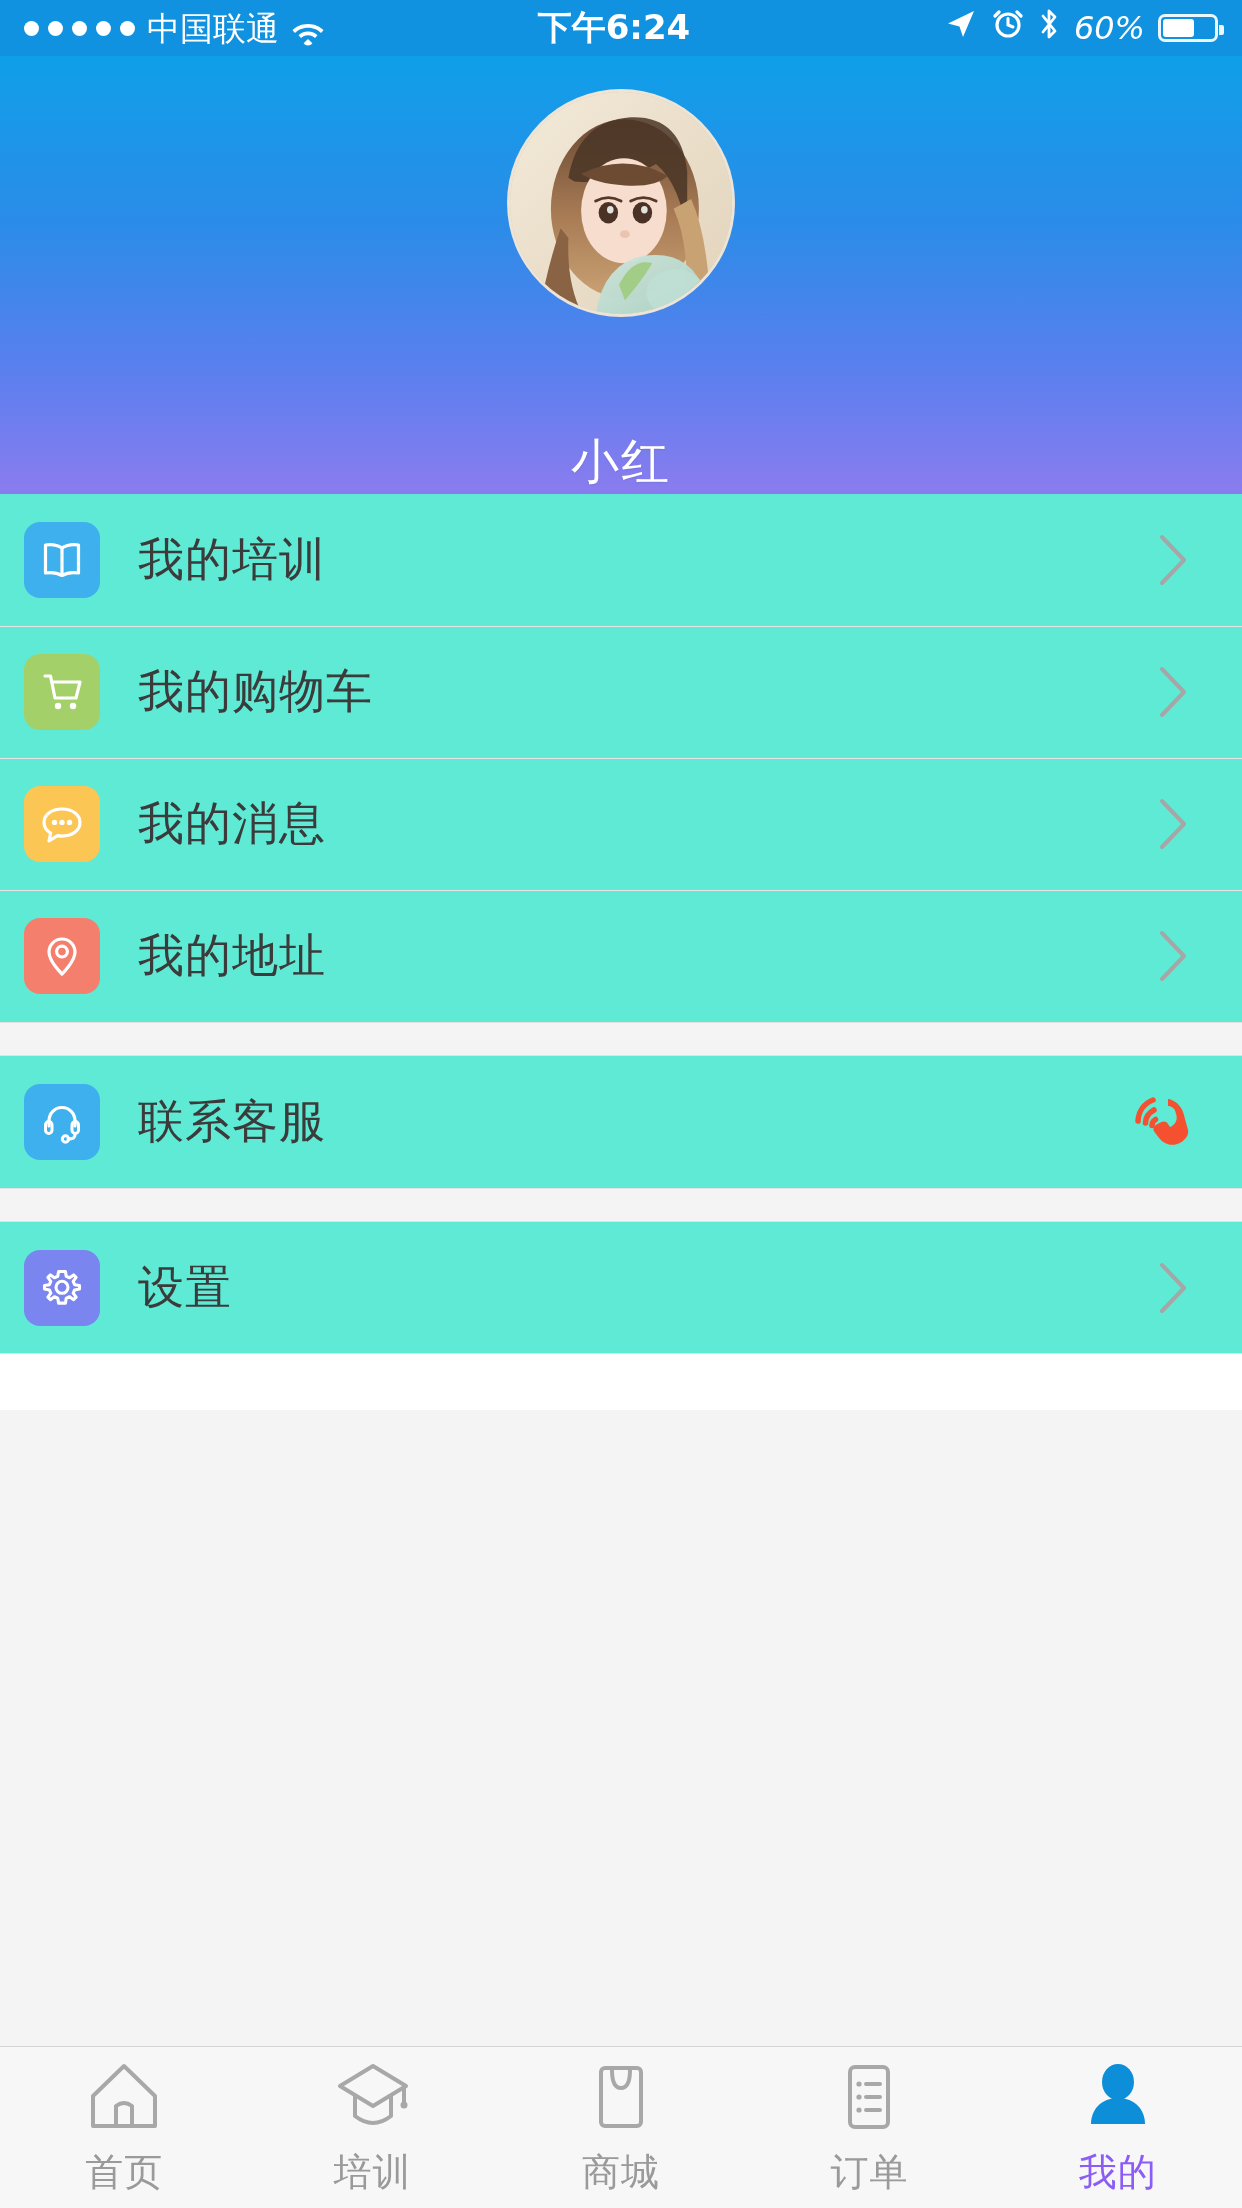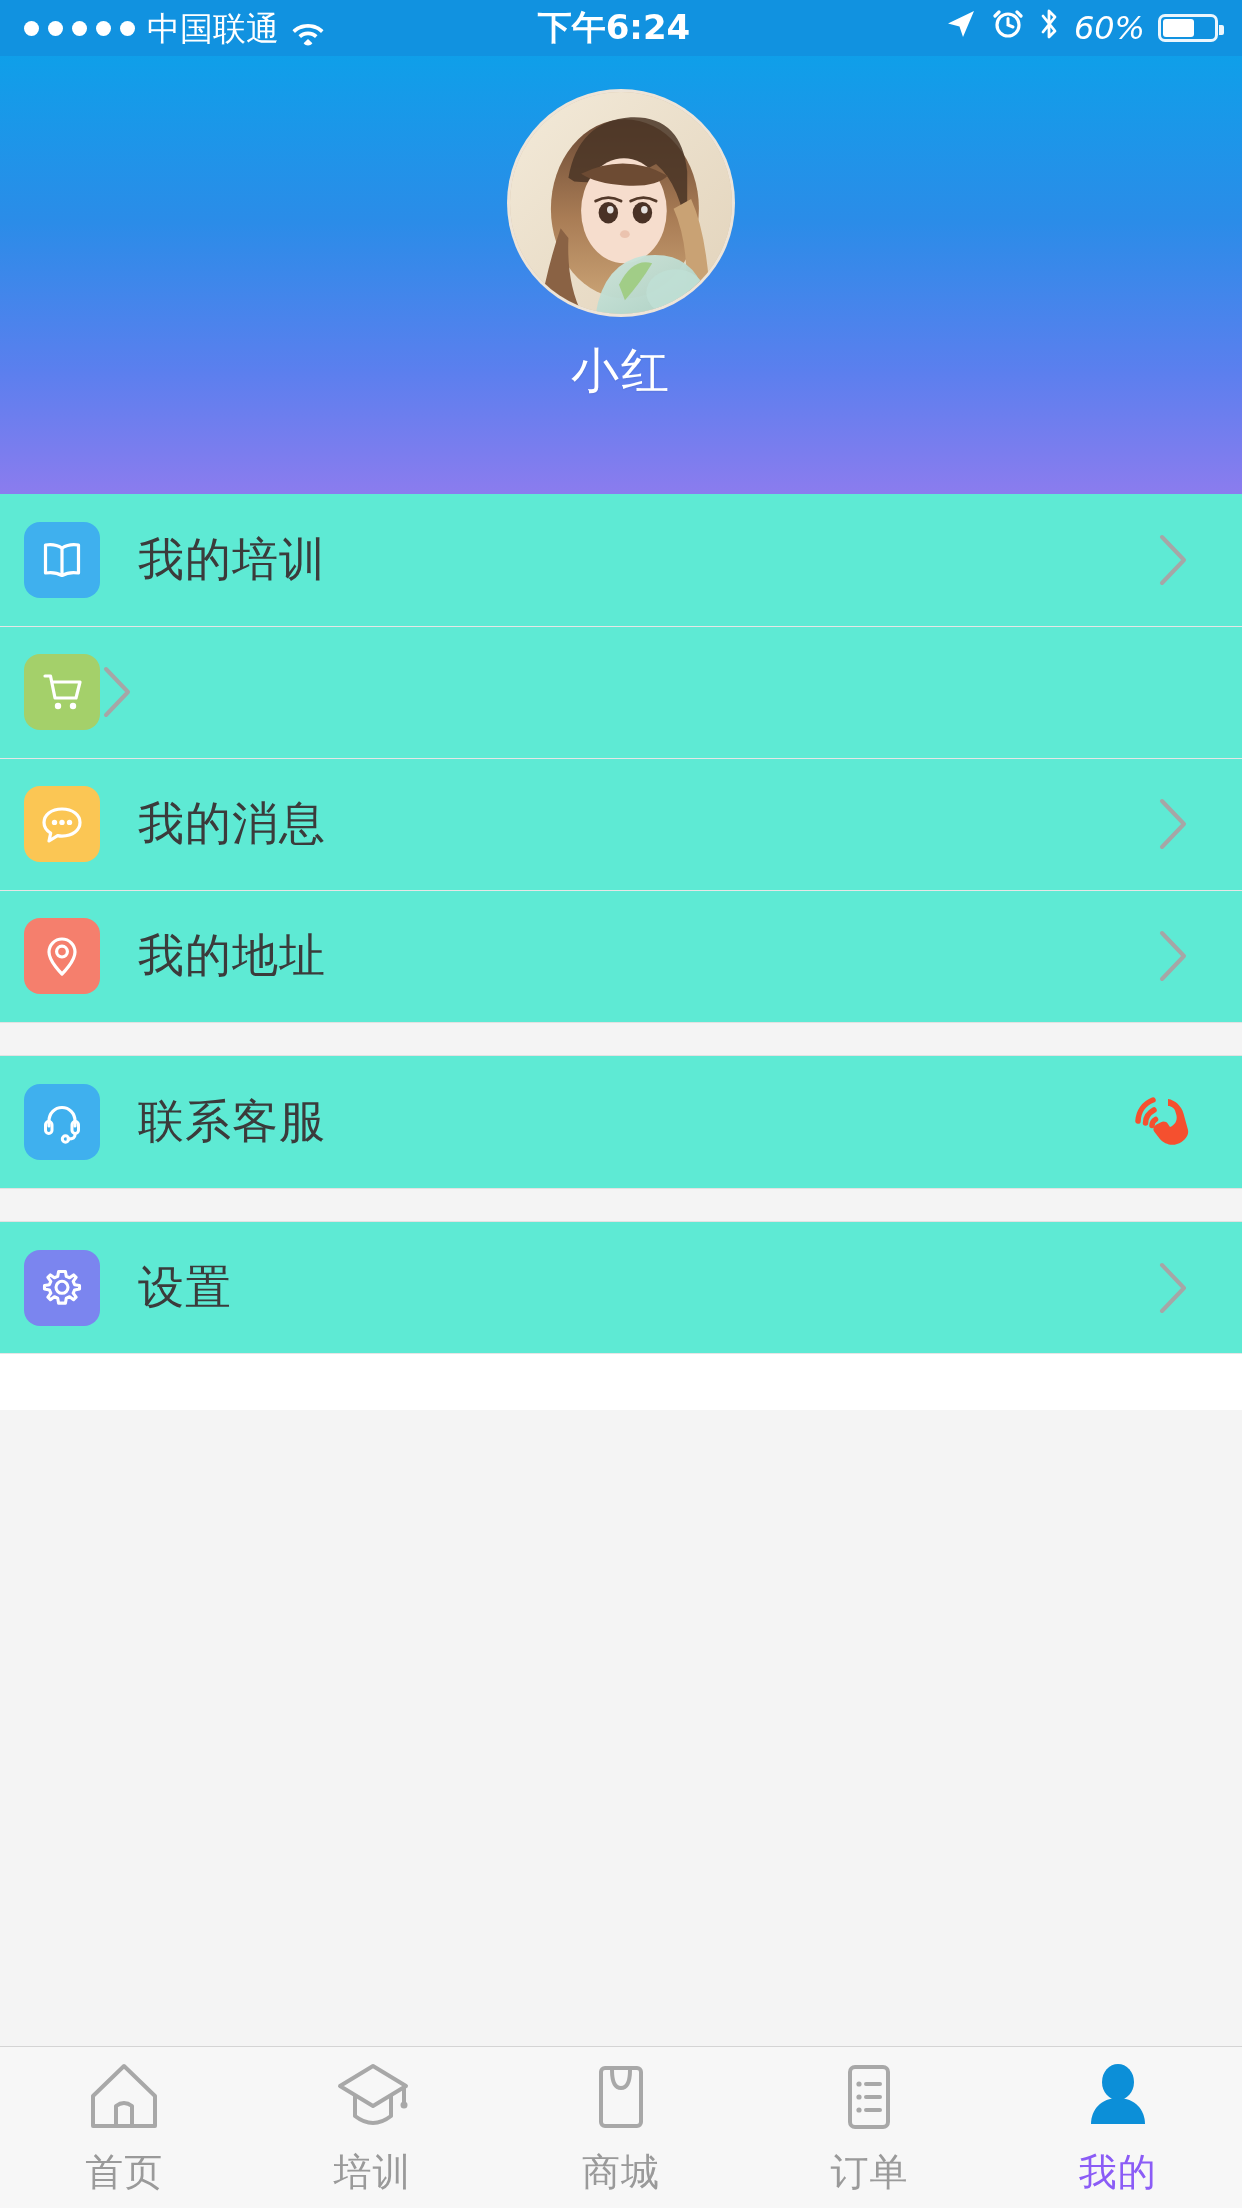--- a/index.html
+++ b/index.html
@@ -29,21 +29,21 @@
   .sb-right{ display:flex; align-items:center; gap:13px; flex:0 0 auto; }
   .batt-pct{ font-size:32px;font-style:italic; }
   .batt{ width:60px; height:28px; border:3px solid rgba(255,255,255,.92); border-radius:7px; position:relative; }
   .batt::after{ content:""; position:absolute; right:-9px; top:8px; width:5px; height:10px; background:rgba(255,255,255,.92); border-radius:0 2px 2px 0;}
   .batt-fill{ position:absolute; left:2px; top:2px; bottom:2px; width:58%; background:#fff; border-radius:3px;}
 
   
   .header{
     position:absolute; top:56px; left:0; width:1242px; height:438px;
     background:linear-gradient(180deg,#0f9fe9 0%,#2b8ce8 38%,#5b7fee 72%,#8b7cee 100%);
-    display:flex; flex-direction:column; align-items:center;
+    display:flex; flex-direction:column; align-items:center;justify-content:space-between;
   }
   .avatar{
     margin-top:33px;
     width:228px; height:228px; border-radius:50%;
     overflow:hidden;
     border:3px solid rgba(255,255,255,.55);
     position:relative;
     background:#d8c3a8;
   }
   .avatar svg{ display:block; width:100%; height:100%; }
@@ -212,20 +212,21 @@
       </div>
 
       <div class="row">
         <span class="ico" style="background:#a4d06a">
           <svg width="50" height="50" viewBox="0 0 50 50">
             <path d="M8 9 L13.5 9 L18 31 L39 31 L43 15 L15 15" fill="none" stroke="#fff" stroke-width="3.2" stroke-linecap="round" stroke-linejoin="round"></path>
             <circle cx="21" cy="39" r="3.2" fill="#fff"></circle>
             <circle cx="36" cy="39" r="3.2" fill="#fff"></circle>
           </svg>
         </span>
+        <span class="row-label">我的购物车</span>
         <span class="chev">
           <svg width="34" height="56" viewBox="0 0 34 56">
               <path d="M6 5 L28 28 L6 51" fill="none" stroke="#a6a6a6" stroke-width="4" stroke-linecap="round" stroke-linejoin="round"></path>
             </svg>
         </span>
       </div>
 
       <div class="row">
         <span class="ico" style="background:#fbc654">
           <svg width="50" height="50" viewBox="0 0 50 50">

